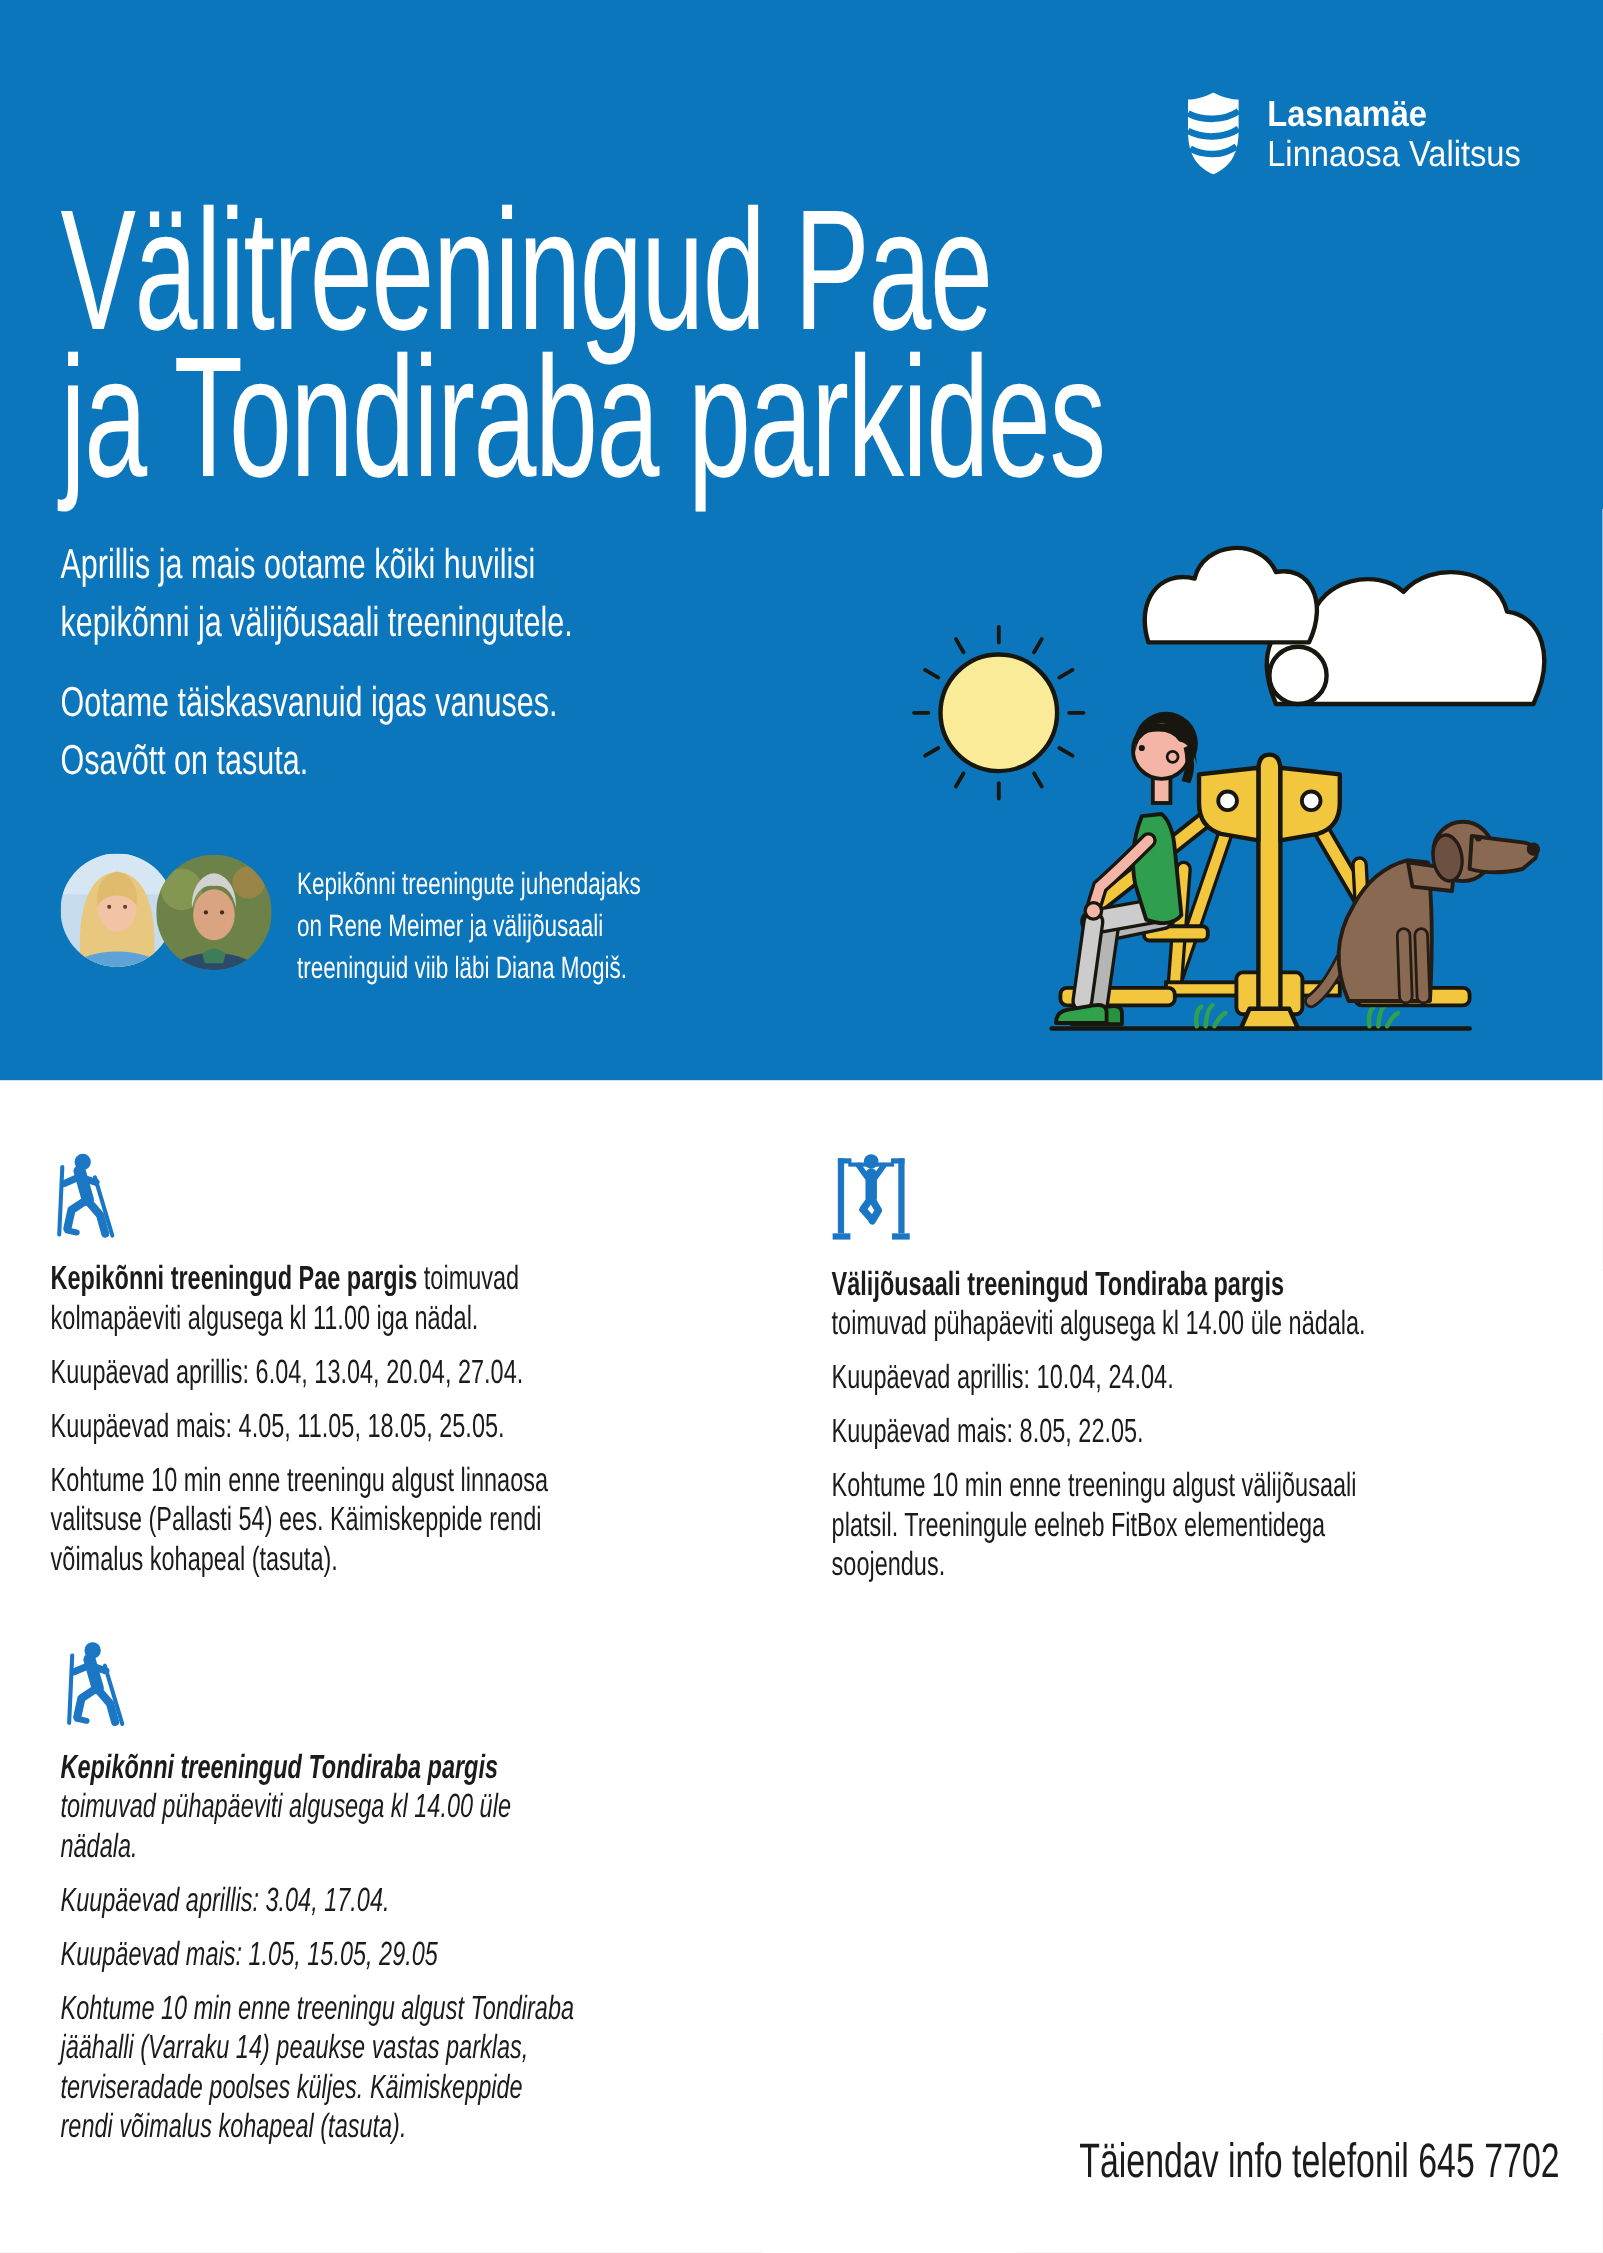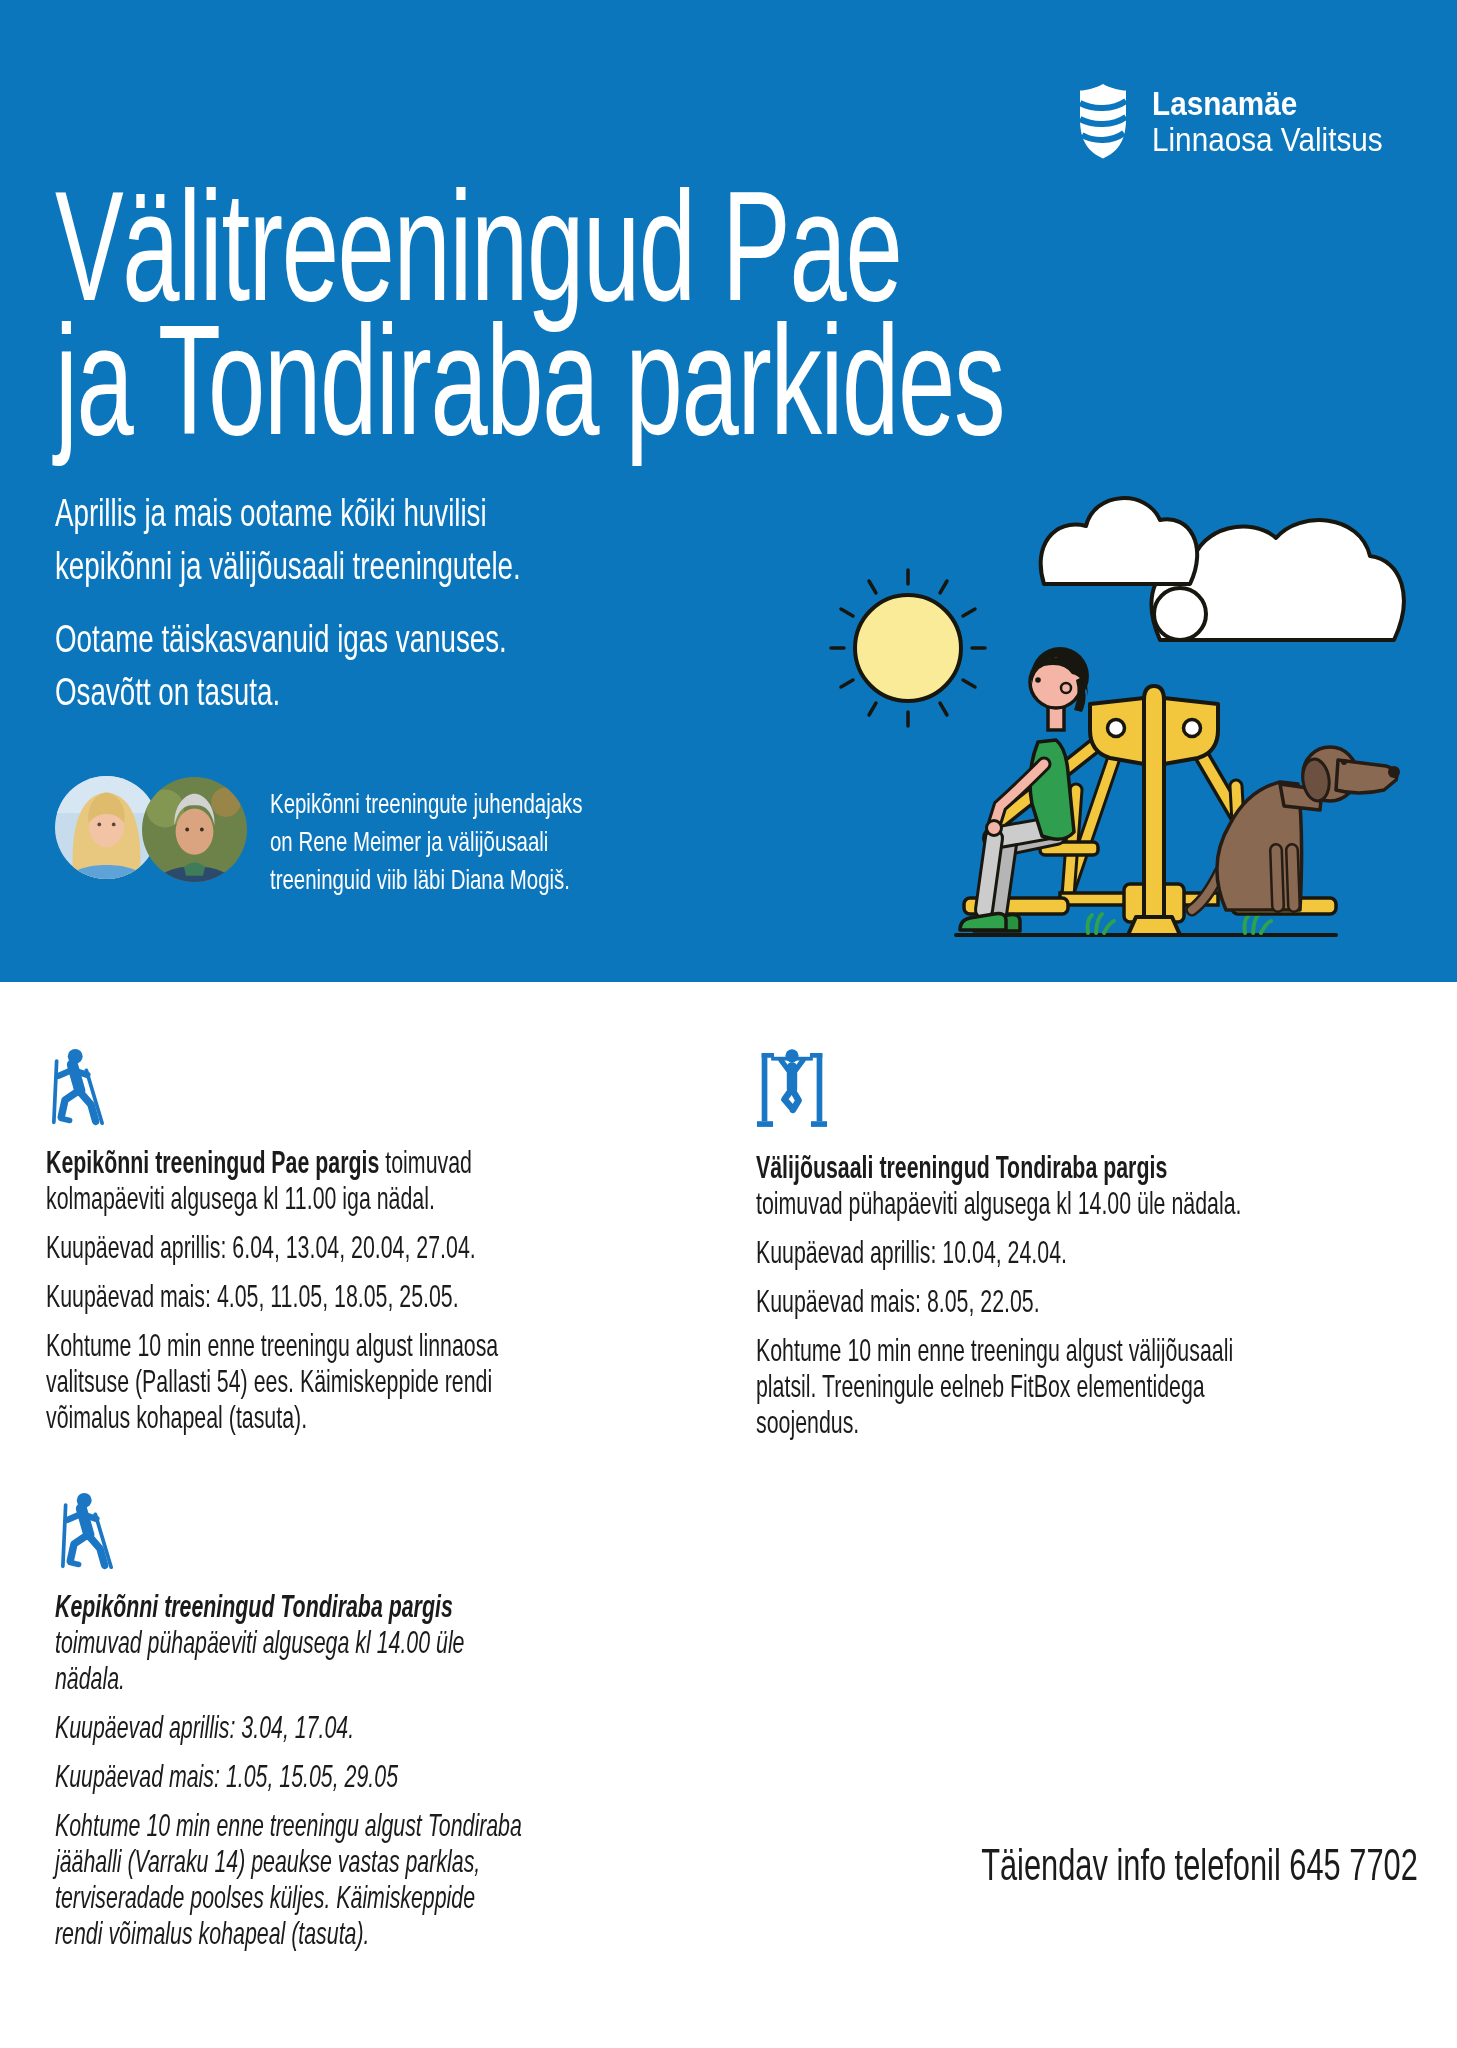--- a/index.html
+++ b/index.html
@@ -246,17 +246,17 @@
         <path d="M15 76 L24 78" fill="none" stroke-width="6"></path>
         <path d="M34 46 L47 61 L52 79" fill="none" stroke-width="8"></path>
       </g>
     </svg>
     <p class="sx70"><b>Kepikõnni treeningud Tondiraba pargis</b> <span><br>toimuvad pühapäeviti algusega kl 14.00 üle<br>nädala.</span></p>
     <p class="sx70">Kuupäevad aprillis: 3.04, 17.04.</p>
     <p class="sx70">Kuupäevad mais: 1.05, 15.05, 29.05</p>
     <p class="sx70">Kohtume 10 min enne treeningu algust Tondiraba<br>jäähalli (Varraku 14) peaukse vastas parklas,<br>terviseradade poolses küljes. Käimiskeppide<br>rendi võimalus kohapeal (tasuta).</p>
   </div>
 
-  <div class="abs" style="right:67px;top:1840px;text-align:left;">
+  <div class="abs" style="right:67px;top:1940px;text-align:left;">
     <p class="footer-info sx70r">Täiendav info telefonil 645 7702</p>
   </div>
 
 </div>
 
 </body></html>

